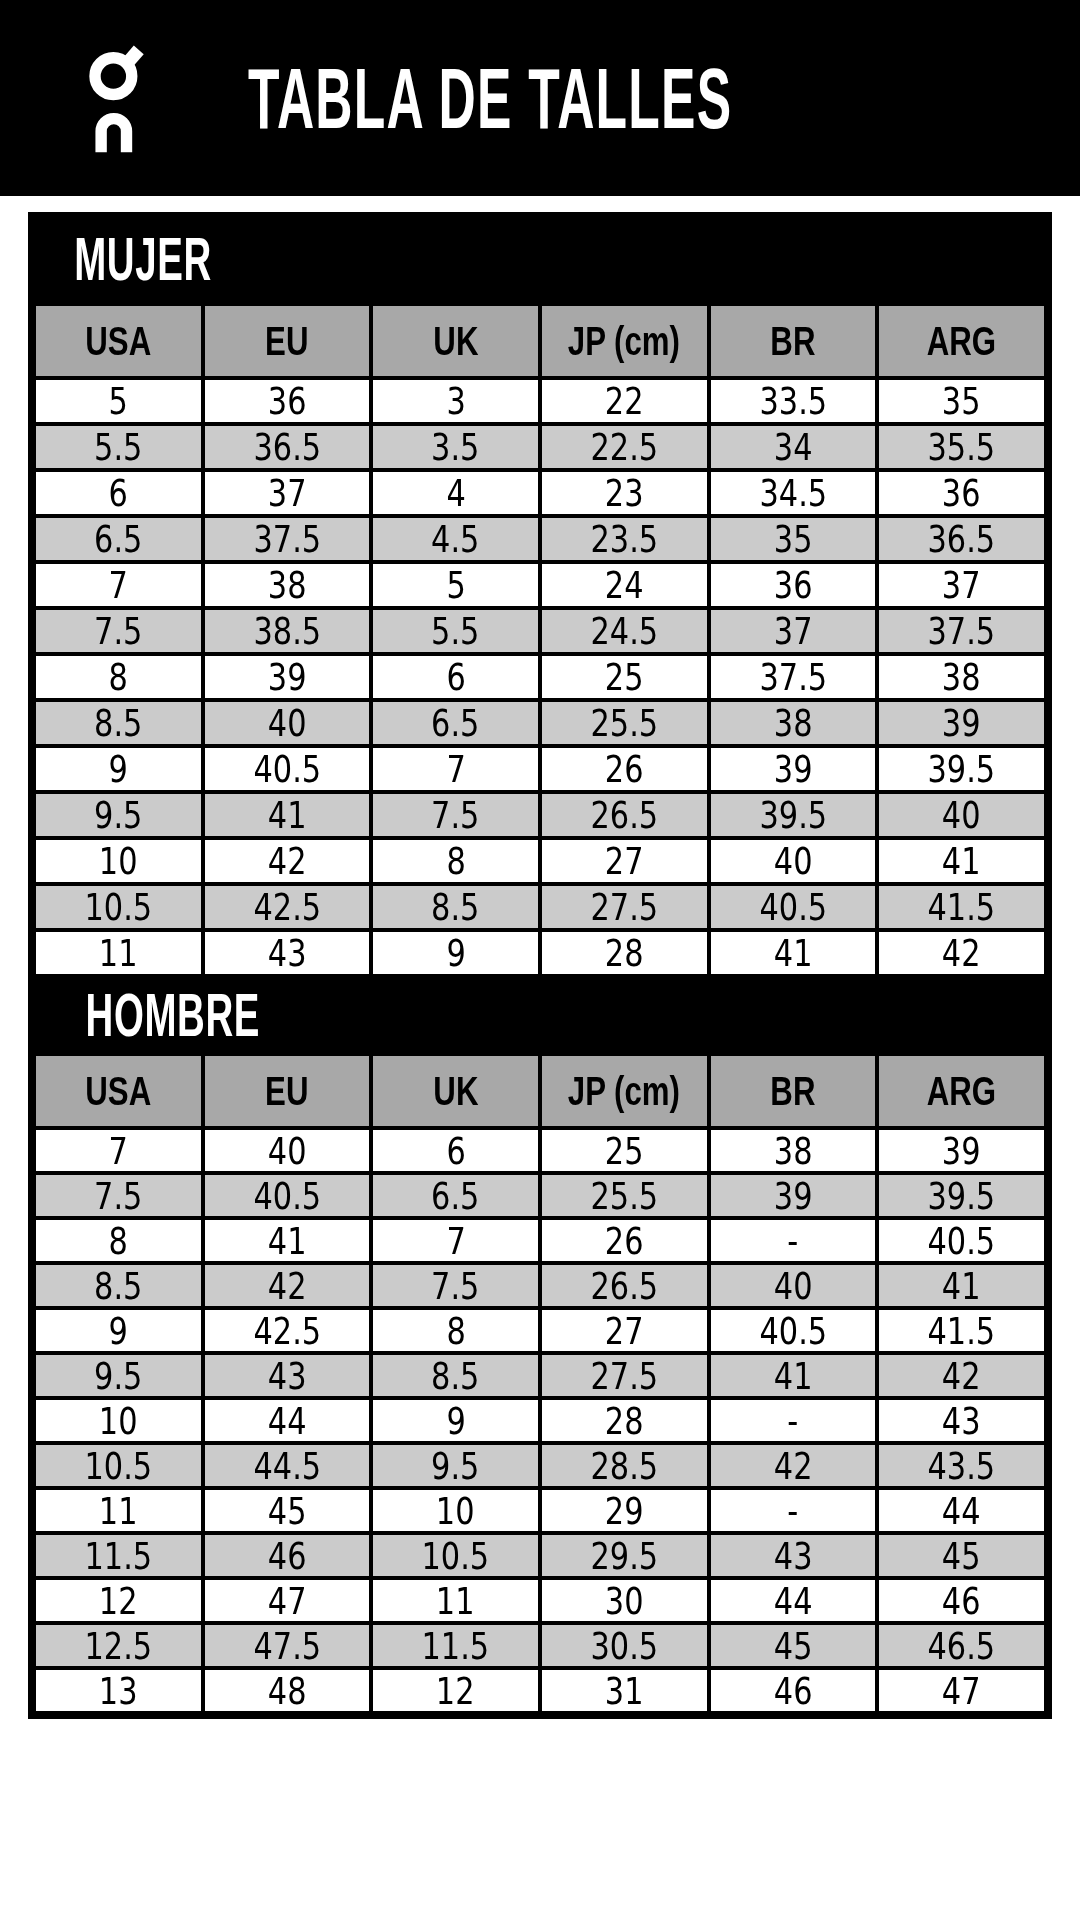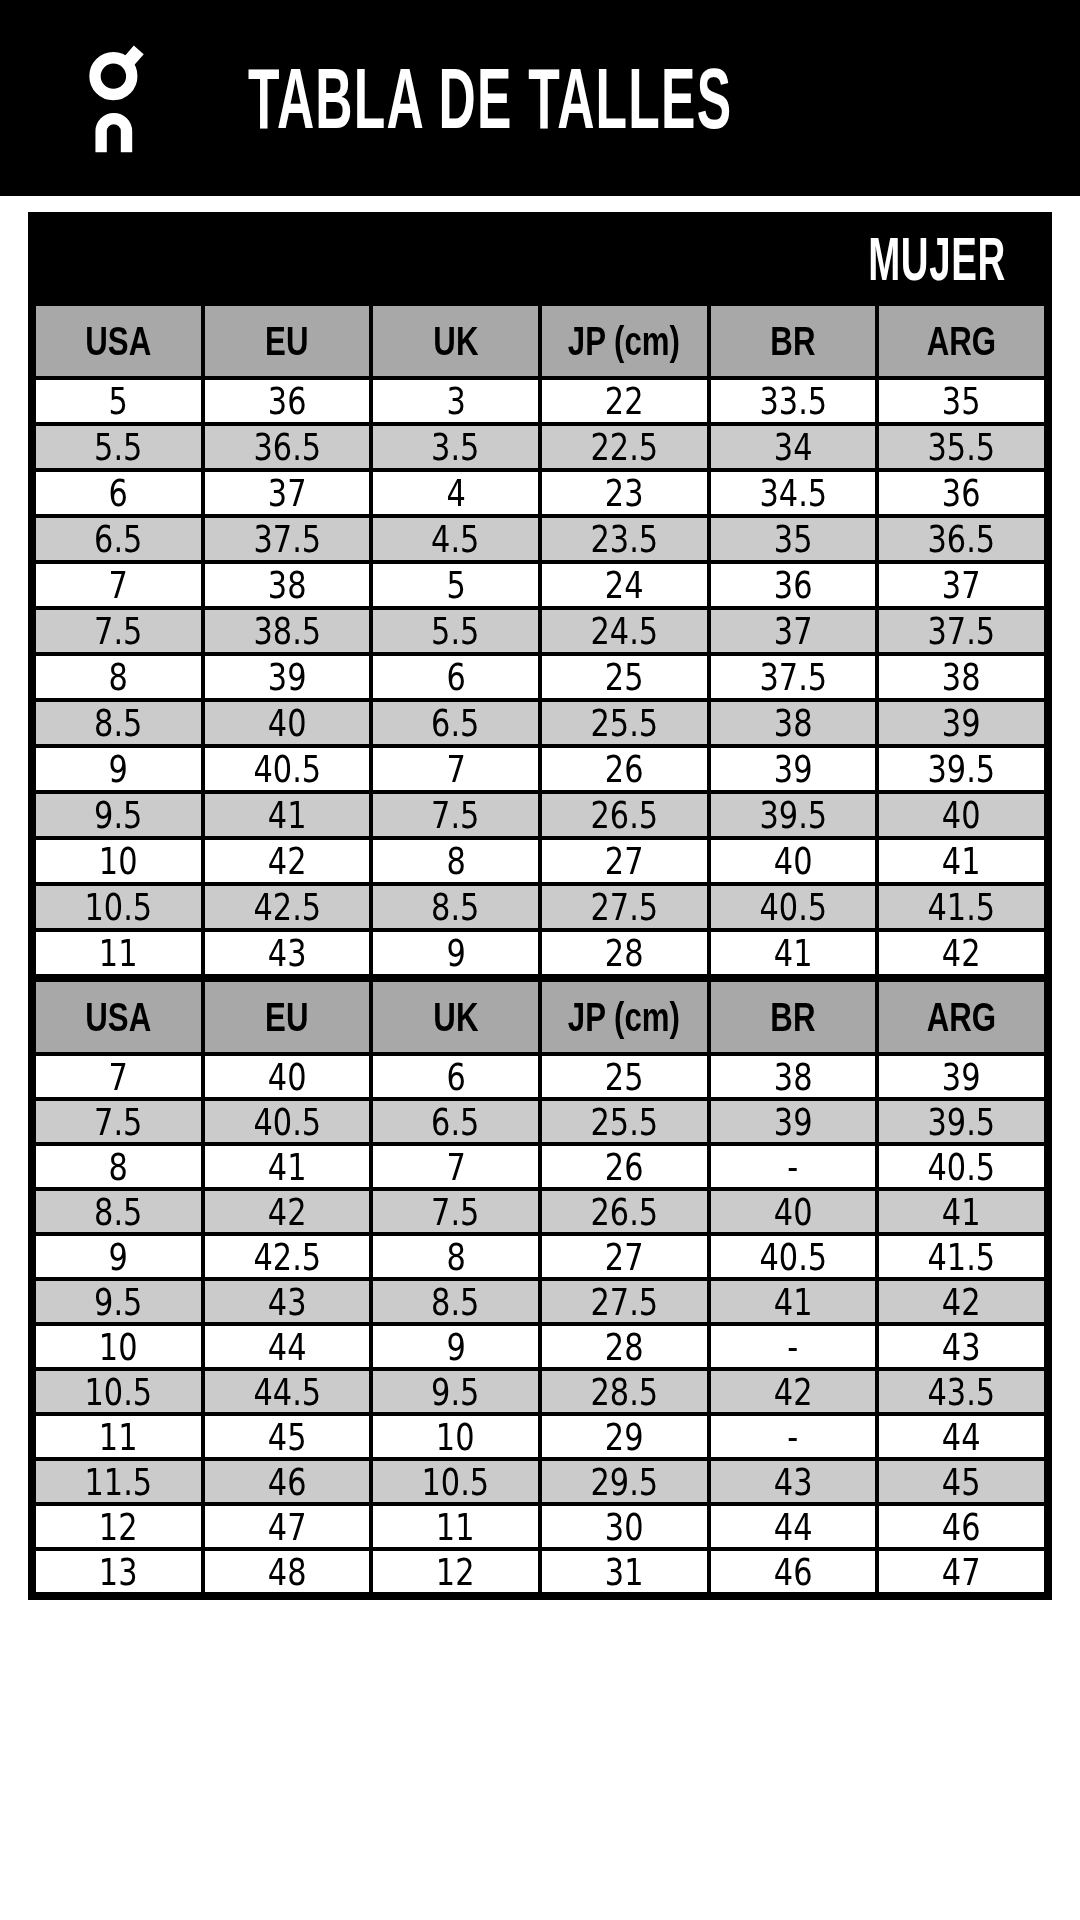--- a/index.html
+++ b/index.html
@@ -41,21 +41,21 @@
   .chart {
     margin: 16px 28px 0 28px;
     border: 4px solid var(--grid, #000);
     background: var(--grid, #000);
   }
   .section-band {
     height: 86px;
     background: var(--section-bg, #000);
     display: flex;
     align-items: center;
-    justify-content: flex-end;
+    justify-content: flex-start;
   }
   .section-band.hombre { height: 74px; }
   .band-text {
     color: var(--banner-text, #fff);
     font-size: 62px;
     font-weight: 700;
     line-height: 1;
     letter-spacing: 1px;
     white-space: nowrap;
     display: inline-block;
@@ -231,20 +231,23 @@
         <tr class="row">
           <td><span class="cond num">11</span></td>
           <td><span class="cond num">43</span></td>
           <td><span class="cond num">9</span></td>
           <td><span class="cond num">28</span></td>
           <td><span class="cond num">41</span></td>
           <td><span class="cond num">42</span></td>
         </tr>
       </tbody>
     </table>
+    <div class="section-band hombre">
+      <span class="band-text">HOMBRE</span>
+    </div>
     <table class="size-table hombre">
       <thead>
         <tr class="header-row">
           <th><span class="cond th-text">USA</span></th>
           <th><span class="cond th-text">EU</span></th>
           <th><span class="cond th-text">UK</span></th>
           <th><span class="cond th-text">JP (cm)</span></th>
           <th><span class="cond th-text">BR</span></th>
           <th><span class="cond th-text">ARG</span></th>
         </tr>
@@ -331,20 +334,28 @@
           <td><span class="cond num">45</span></td>
         </tr>
         <tr class="row">
           <td><span class="cond num">12</span></td>
           <td><span class="cond num">47</span></td>
           <td><span class="cond num">11</span></td>
           <td><span class="cond num">30</span></td>
           <td><span class="cond num">44</span></td>
           <td><span class="cond num">46</span></td>
         </tr>
+        <tr class="row alt">
+          <td><span class="cond num">12.5</span></td>
+          <td><span class="cond num">47.5</span></td>
+          <td><span class="cond num">11.5</span></td>
+          <td><span class="cond num">30.5</span></td>
+          <td><span class="cond num">45</span></td>
+          <td><span class="cond num">46.5</span></td>
+        </tr>
         <tr class="row">
           <td><span class="cond num">13</span></td>
           <td><span class="cond num">48</span></td>
           <td><span class="cond num">12</span></td>
           <td><span class="cond num">31</span></td>
           <td><span class="cond num">46</span></td>
           <td><span class="cond num">47</span></td>
         </tr>
       </tbody>
     </table>

